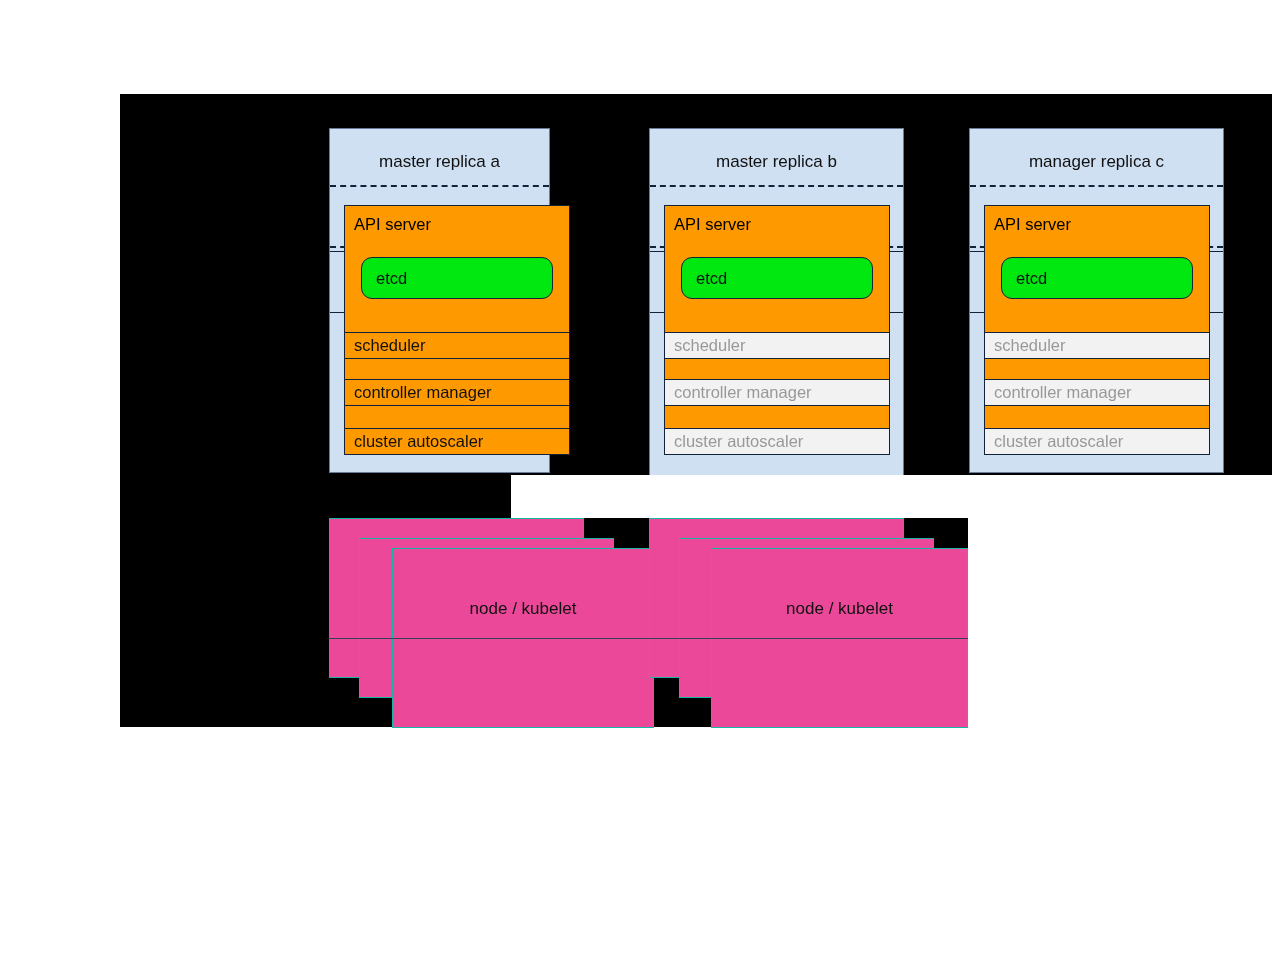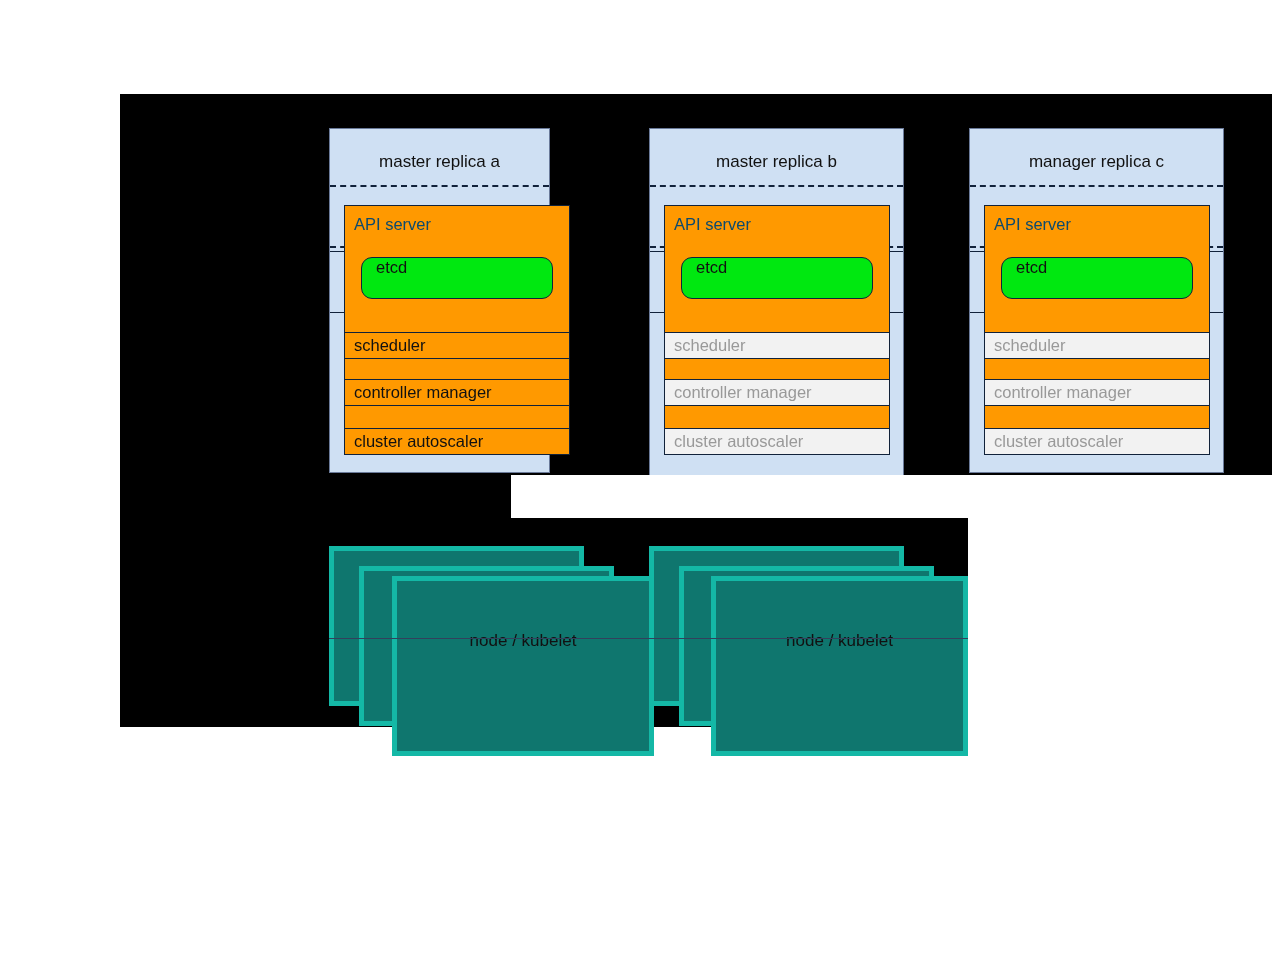--- a/index.html
+++ b/index.html
@@ -26,30 +26,30 @@
 
   
   .comp{position:absolute;box-sizing:border-box;border:1.5px solid #11223a;
         display:flex;align-items:center;font-size:16.5px;padding-left:9px;text-align:center;}
   .comp.active{background:#ff9900;color:#111111;}
   .comp.inactive{background:#f2f2f2;color:#999999;}
 
   
   .apiblock{position:absolute;box-sizing:border-box;background:#ff9900;
             border:1.5px solid #11223a;}
-  .apiblock .lbl{position:absolute;left:9px;top:9px;font-size:16.5px;color:#0c4a6e;text-align:center;}
+  .apiblock .lbl{position:absolute;left:9px;top:9px;font-size:16.5px;color:#000000;text-align:center;}
 
   
   .etcd{position:absolute;box-sizing:border-box;background:#00e810;
         border:1.5px solid #11223a;border-radius:11px;
-        display:flex;align-items:flex-start;padding-left:14px;
+        display:flex;align-items:center;padding-left:14px;
         font-size:16.5px;color:#111111;}
 
   
-  .nodecard{position:absolute;background:#0f766e;border:5px solid #14b8a6;box-sizing:border-box;margin-top:28px;}
+  .nodecard{position:absolute;background:#ec4899;border:1px solid #14b8a6;box-sizing:border-box;}
   .nodelabel{position:absolute;font-size:17px;color:#111111;text-align:center;}
 
   .hline{position:absolute;border-top:1.5px solid #33405c;height:0;}
 </style>
 </head>
 <body>
 
 <div class="canvas">
 
   <div class="blk" style="left:120px;top:94px;width:1152px;height:381px;"></div>

